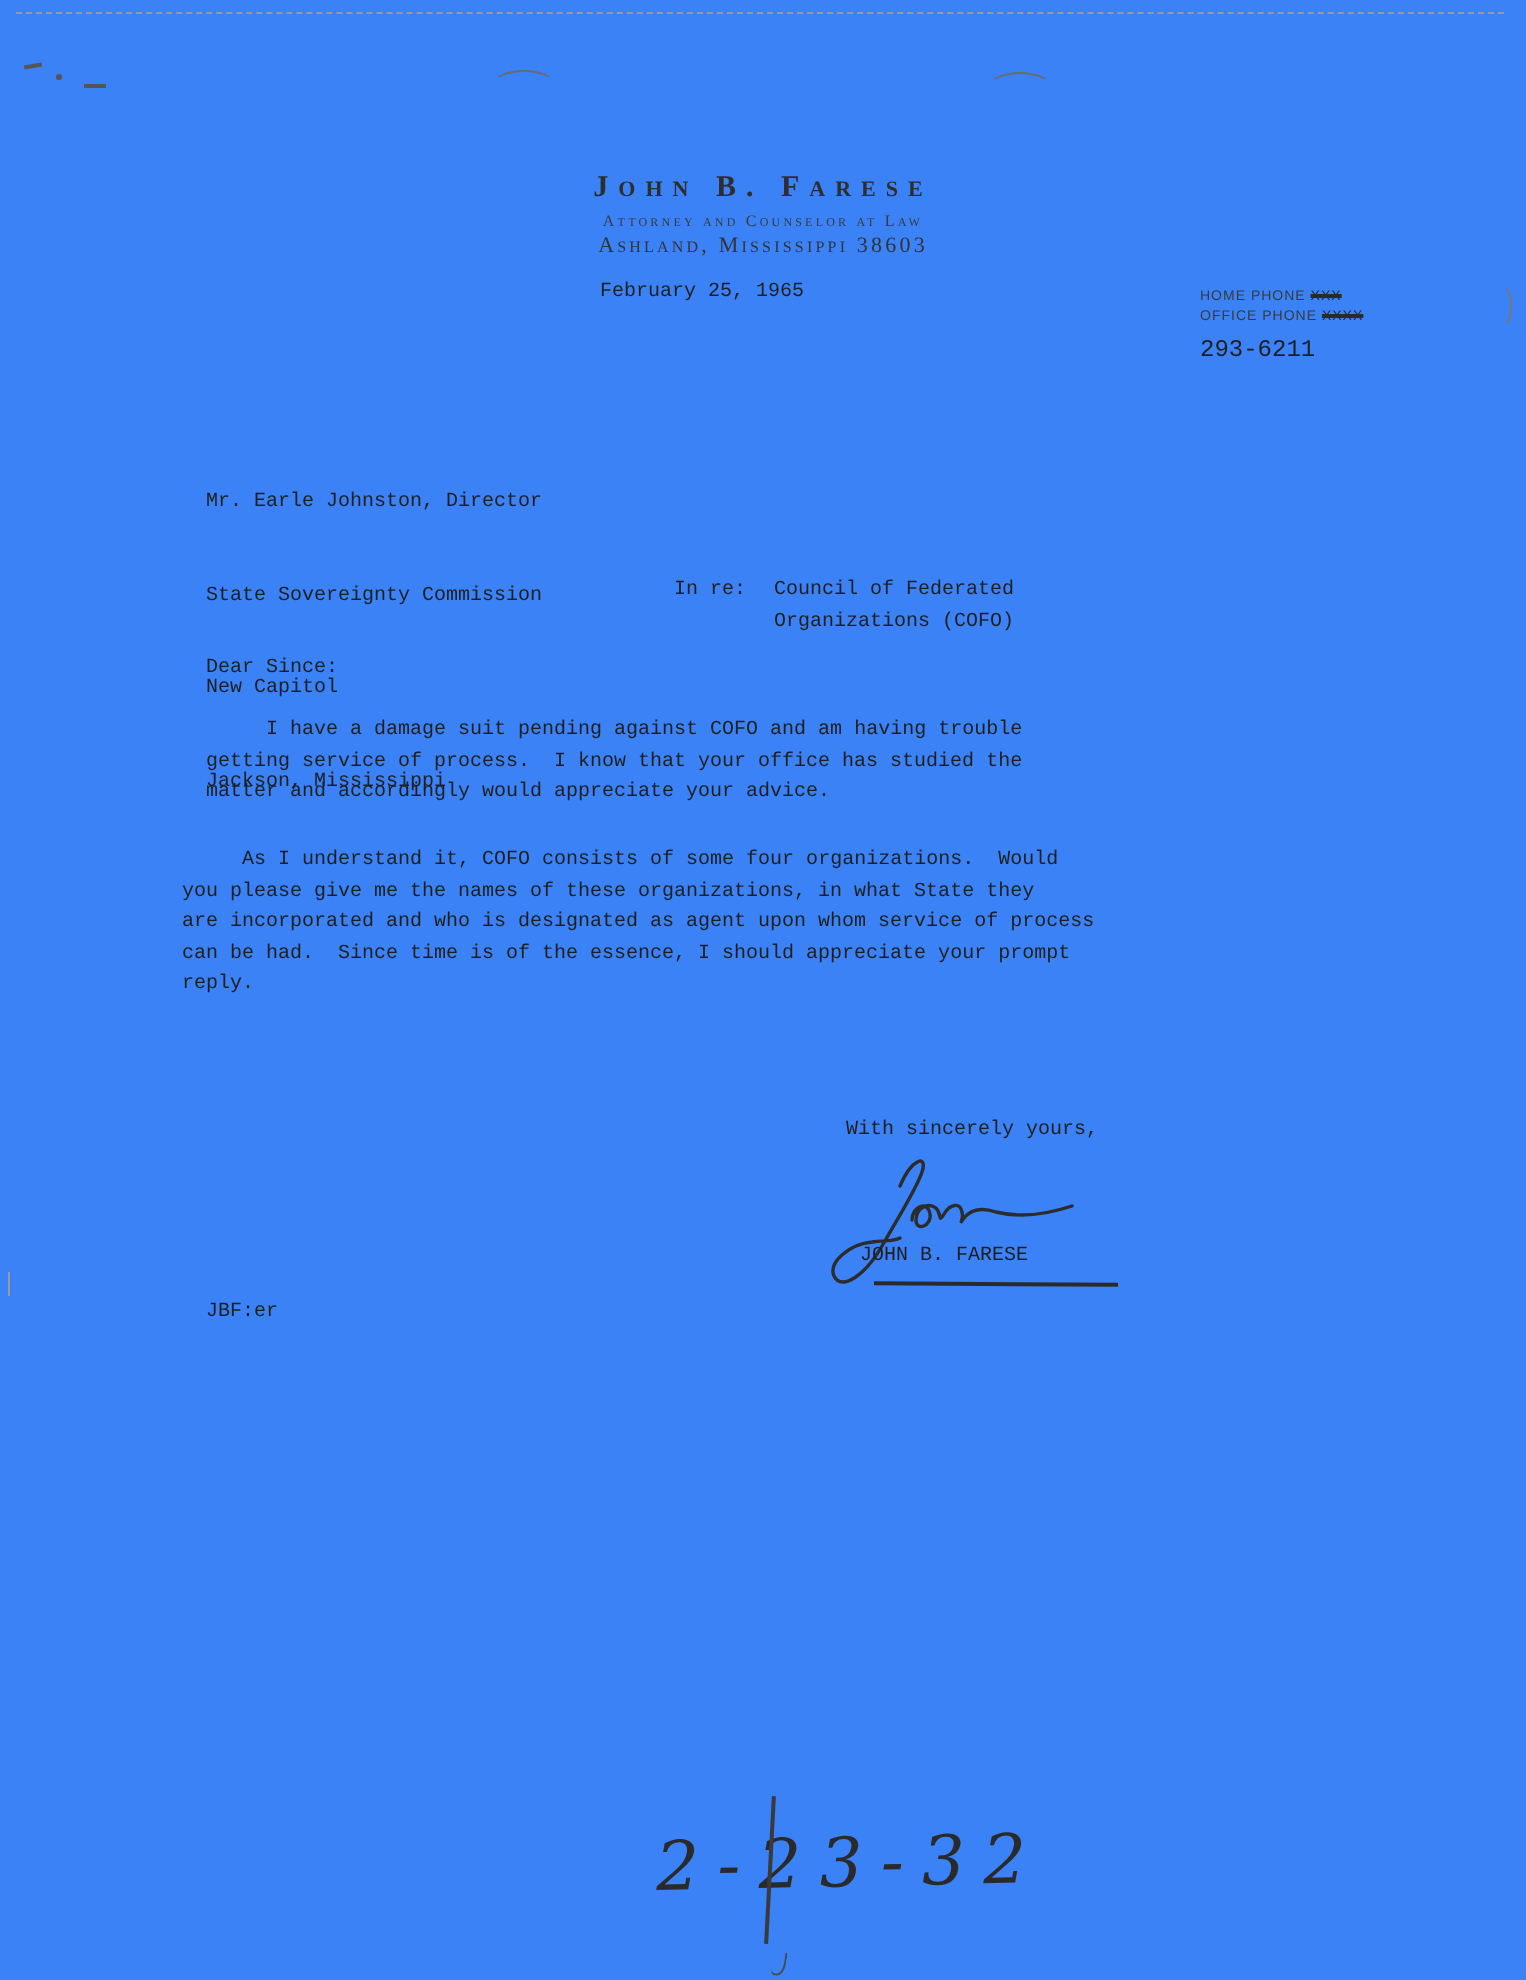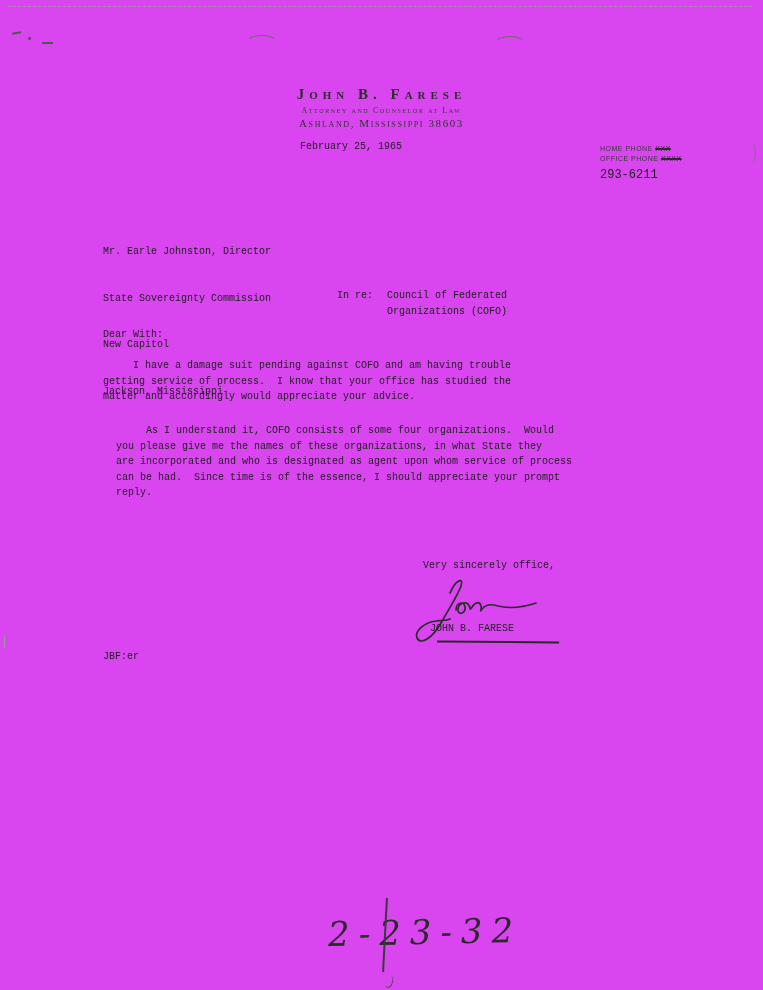--- a/index.html
+++ b/index.html
@@ -1,20 +1,20 @@
 <!DOCTYPE html>
 <html><head>
 <meta charset="utf-8">
 <style>
   html,body{margin:0;padding:0;background:#e8e8e4;}
   .page{
     position:relative;
     width:763px;height:990px;
     margin:0 auto;
-    background:#d946ef;
+    background:#3b82f6;
     overflow:hidden;
     box-shadow:0 0 4px rgba(0,0,0,.25);
   }
   .abs{position:absolute;}
   .mono{
     font-family:"Liberation Mono","DejaVu Sans Mono",monospace;
     font-size:10px;line-height:15.5px;color:#1f1f1f;
     white-space:pre-wrap;
   }
   
@@ -83,32 +83,32 @@
     <div>New Capitol</div>
     <div>Jackson, Mississippi</div>
   </div>
 
   <div class="abs mono" style="left:337px;top:288px;display:flex;gap:14px;">
     <span>In re:</span>
     <span>Council of Federated
 Organizations (COFO)</span>
   </div>
 
-  <div class="abs mono" style="left:103px;top:327px;">Dear With:</div>
+  <div class="abs mono" style="left:103px;top:327px;">Dear Since:</div>
 
   <div class="abs mono" style="left:103px;top:358px;width:590px;">     I have a damage suit pending against COFO and am having trouble
 getting service of process.  I know that your office has studied the
 matter and accordingly would appreciate your advice.</div>
-  <div class="abs mono" style="left:116px;top:423px;width:600px;">     As I understand it, COFO consists of some four organizations.  Would
+  <div class="abs mono" style="left:91px;top:423px;width:600px;">     As I understand it, COFO consists of some four organizations.  Would
 you please give me the names of these organizations, in what State they
 are incorporated and who is designated as agent upon whom service of process
 can be had.  Since time is of the essence, I should appreciate your prompt
 reply.</div>
 
-  <div class="abs mono" style="left:423px;top:558px;">Very sincerely office,</div>
+  <div class="abs mono" style="left:423px;top:558px;">With sincerely yours,</div>
 
   <svg class="abs sig" width="132" height="80" viewBox="0 0 132 80" aria-label="John">
     <path d="M40 22 C46 8 54 6 51 15 C48 24 40 36 31 52 C23 66 11 75 7 67 C4 60 15 51 26 50 C32 49 36 50 40 48"></path>
     <path d="M46 39 C46 32 54 29 55 36 C56 42 48 45 48 39 C48 33 54 30 58 33 C61 36 59 41 62 36 C65 31 70 30 71 35 C72 39 69 42 72 38 C76 33 82 33 88 35 C100 38 114 36 126 32"></path>
   </svg>
 
   <div class="abs mono" style="left:430px;top:621px;">JOHN B. FARESE</div>
   <div class="abs sig-underline"></div>
 
   <div class="abs mono" style="left:103px;top:649px;text-align:center;">JBF:er</div>

